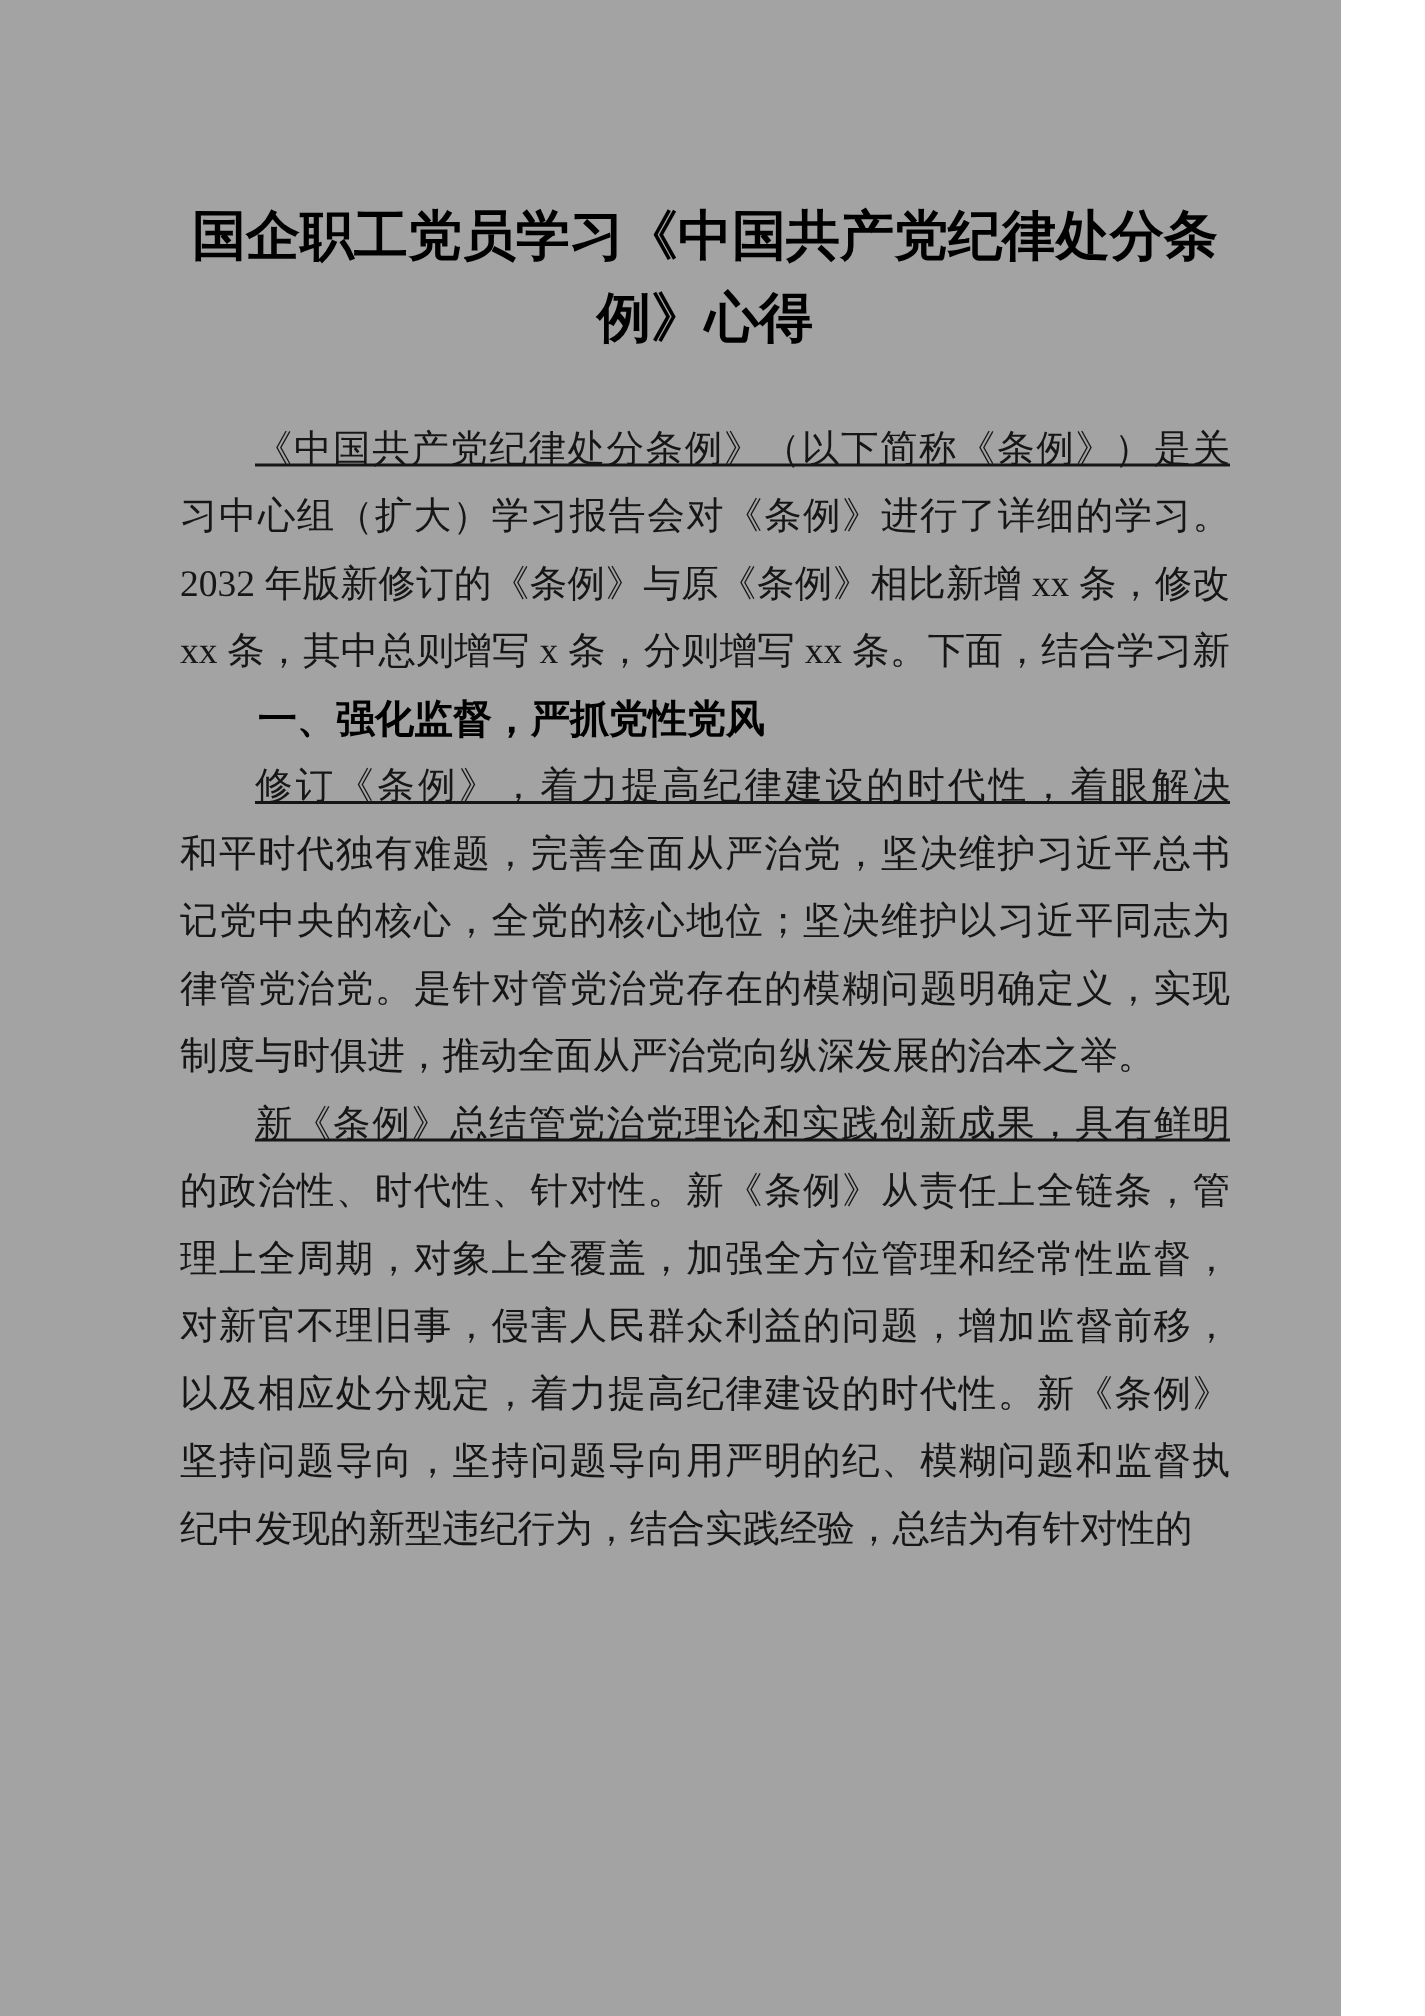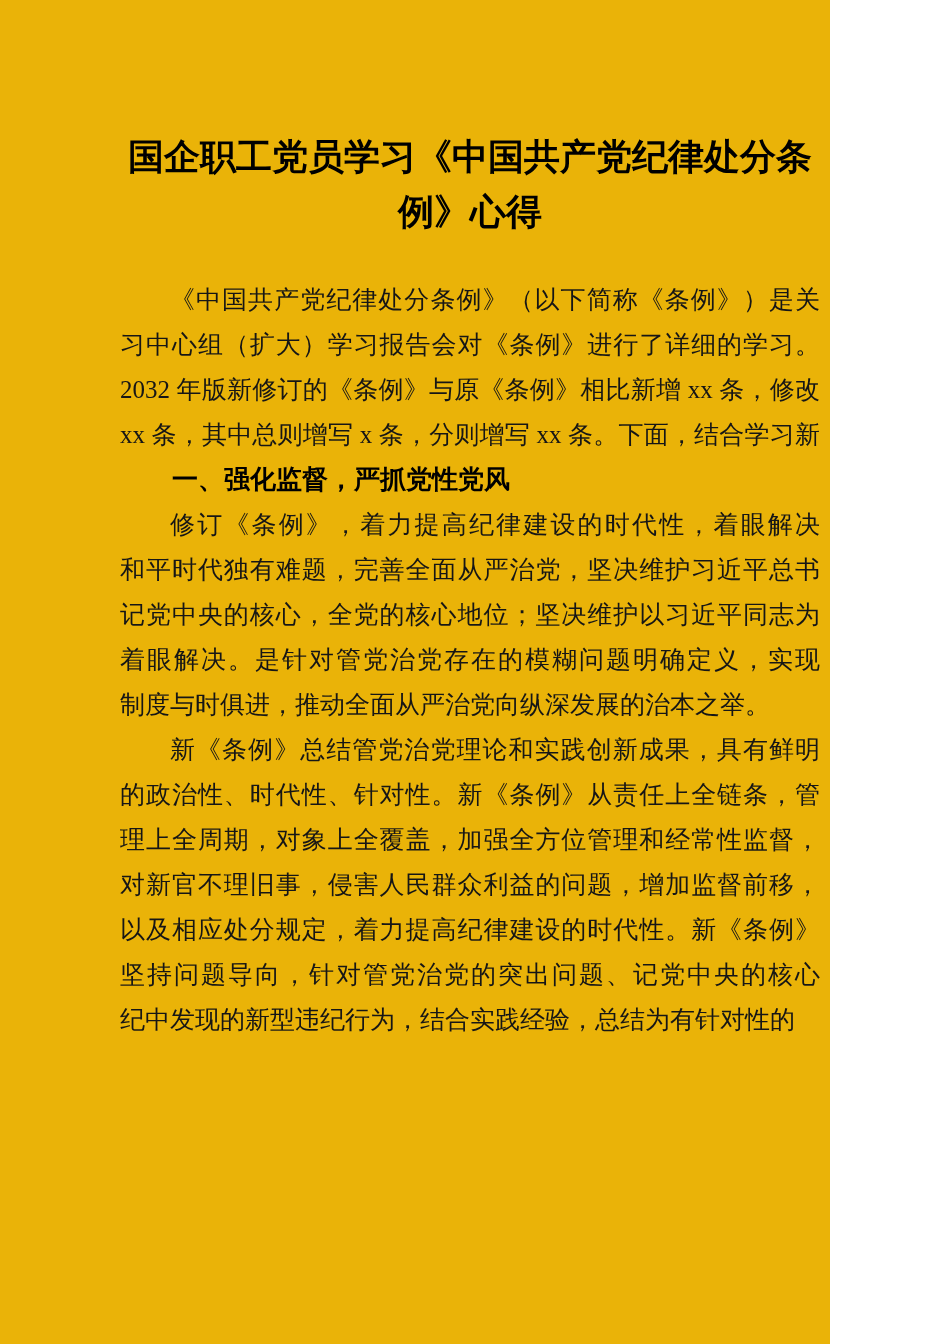--- a/index.html
+++ b/index.html
@@ -8,23 +8,23 @@
     width: 950px;
     height: 1344px;
     position: relative;
     font-family: "Liberation Serif", "DejaVu Serif", serif;
     color: #000000;
     overflow: hidden;
   }
   .page {
     position: absolute;
     left: 0; top: 0;
-    width: 830px;
+    width: 894px;
     height: 1344px;
-    background: #eab308;
+    background: #a3a3a3;
   }
   .content {
     position: absolute;
     left: 120px;
     top: 130px;
     width: 700px;
   }
   .doc-title {
     font-size: 36px;
     font-weight: bold;
@@ -36,21 +36,21 @@
   }
   .line {
     font-size: 25px;
     line-height: 45px;
     height: 45px;
     white-space: nowrap;
     text-align: justify;
     text-align-last: justify;
     color: #161616;
   }
-  .line.first { text-indent: 2em; }
+  .line.first { text-indent: 2em; text-decoration: underline; }
   .line.last { text-align-last: left; }
   .section-heading {
     font-family: "Liberation Sans", "DejaVu Sans", sans-serif;
     font-size: 26px;
     font-weight: bold;
     line-height: 45px;
     height: 45px;
     text-indent: 2em;
     color: #000000;
     white-space: nowrap;
@@ -70,28 +70,28 @@
       <div class="line">2032 年版新修订的《条例》与原《条例》相比新增 xx 条，修改</div>
       <div class="line">xx 条，其中总则增写 x 条，分则增写 xx 条。下面，结合学习新</div>
     </div>
 
     <div class="section-heading">一、强化监督，严抓党性党风</div>
 
     <div>
       <div class="line first">修订《条例》，着力提高纪律建设的时代性，着眼解决</div>
       <div class="line">和平时代独有难题，完善全面从严治党，坚决维护习近平总书</div>
       <div class="line">记党中央的核心，全党的核心地位；坚决维护以习近平同志为</div>
-      <div class="line">着眼解决。是针对管党治党存在的模糊问题明确定义，实现</div>
+      <div class="line">律管党治党。是针对管党治党存在的模糊问题明确定义，实现</div>
       <div class="line last">制度与时俱进，推动全面从严治党向纵深发展的治本之举。</div>
     </div>
 
     <div>
       <div class="line first">新《条例》总结管党治党理论和实践创新成果，具有鲜明</div>
       <div class="line">的政治性、时代性、针对性。新《条例》从责任上全链条，管</div>
       <div class="line">理上全周期，对象上全覆盖，加强全方位管理和经常性监督，</div>
       <div class="line">对新官不理旧事，侵害人民群众利益的问题，增加监督前移，</div>
       <div class="line">以及相应处分规定，着力提高纪律建设的时代性。新《条例》</div>
-      <div class="line">坚持问题导向，针对管党治党的突出问题、记党中央的核心</div>
+      <div class="line">坚持问题导向，坚持问题导向用严明的纪、模糊问题和监督执</div>
       <div class="line last">纪中发现的新型违纪行为，结合实践经验，总结为有针对性的</div>
     </div>
 
   </div>
 </div>
 
 </body></html>

